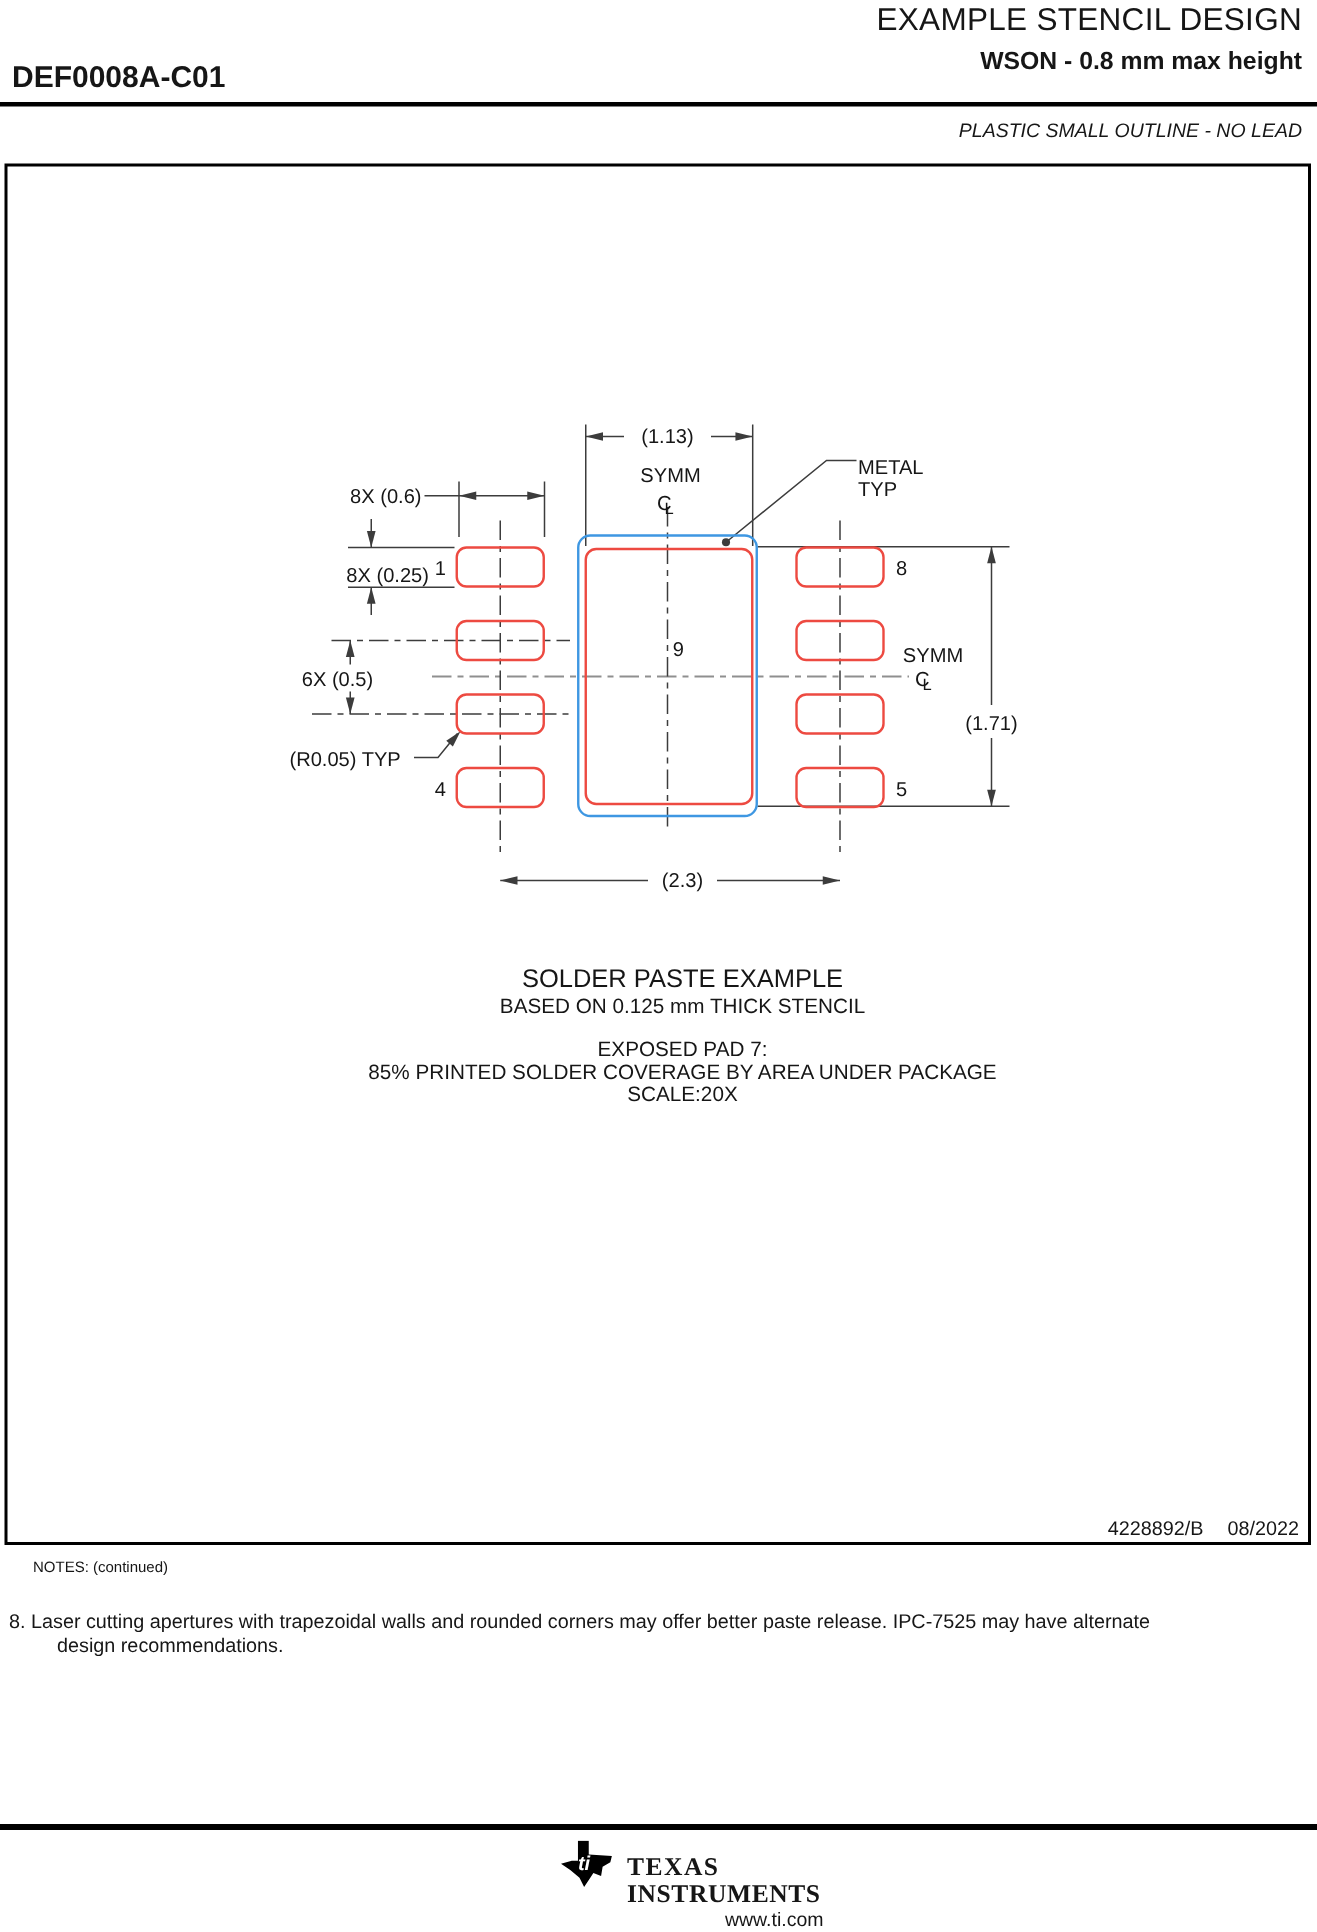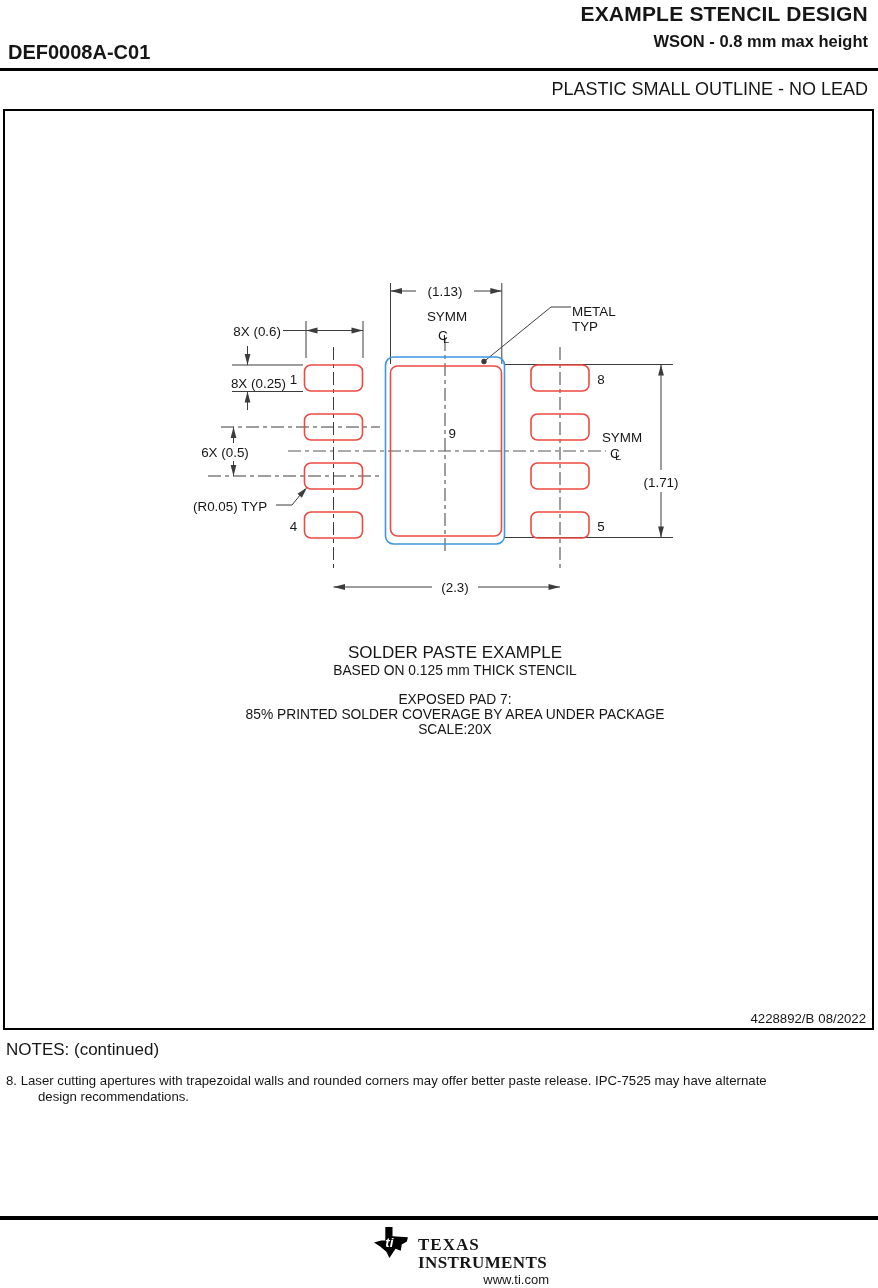--- a/index.html
+++ b/index.html
@@ -3,25 +3,25 @@
 <meta charset="utf-8">
 <style>
   html,body{margin:0;padding:0;}
   body{
     width:878px;height:1288px;position:relative;overflow:hidden;
     background:#ffffff;color:var(--c-text,#161616);
     font-family:"Liberation Sans",sans-serif;
   }
   .abs{position:absolute;}
   
-  #doc-title{top:2px;right:10px;font-size:21px;font-weight:bold;letter-spacing:.2px;}
+  #doc-title{top:2px;right:10px;font-size:21px;font-weight:normal;letter-spacing:.2px;}
   #part-number{top:41px;left:8px;font-size:20px;font-weight:bold;}
   #package-spec{top:32px;right:10px;font-size:16.5px;font-weight:bold;}
   #header-rule{top:68px;left:0;width:878px;height:3px;background:#000;}
-  #package-family{top:79px;right:10px;font-size:18px;}
+  #package-family{top:79px;right:10px;font-size:13px;font-style:italic;}
   
   #drawing-border{left:3px;top:109px;width:867px;height:917px;border:2px solid #000;}
   #drawing{left:0;top:0;width:878px;height:1288px;}
   #drawing text{font-family:"Liberation Sans",sans-serif;font-size:13.4px;fill:var(--c-text,#161616);}
   #drawing .cl-glyph-c{font-size:13.5px;}
   #drawing .cl-glyph-l{font-size:11px;}
   .centerline{stroke:var(--c-line,#3c3c3c);stroke-width:1;fill:none;stroke-dasharray:13 4 4 4;}
   .symmline{stroke:var(--c-symm,#8f8f8f);stroke-width:1.4;fill:none;stroke-dasharray:13 4 4 4;}
   .thinline{stroke:var(--c-line,#3c3c3c);stroke-width:1;fill:none;}
   .arrowfill{fill:var(--c-line,#3c3c3c);stroke:none;}
@@ -29,23 +29,23 @@
   .blueline{stroke:var(--c-blue,#3e97e2);stroke-width:1.6;fill:none;}
   
   .cap{left:16px;width:878px;text-align:center;white-space:nowrap;}
   #cap-title{top:643px;font-size:17px;}
   #cap-sub{top:663px;font-size:13.8px;}
   #cap-exposed{top:692px;font-size:13.8px;}
   #cap-coverage{top:707px;font-size:13.8px;}
   #cap-scale{top:722px;font-size:13.8px;}
   
   #doc-number-row{top:1011px;right:12px;font-size:13.2px;}
-  #doc-date{margin-left:4px;}
+  #doc-date{margin-left:16px;}
   
-  #notes-heading{top:1040px;left:6px;font-size:17px;}
+  #notes-heading{top:1040px;left:22px;font-size:10px;}
   #note8-line1{top:1073px;left:6px;font-size:13.2px;white-space:nowrap;text-align:center;}
   #note8-line2{top:1089px;left:38px;font-size:13.2px;text-align:right;}
   
   #footer-rule{top:1216px;left:0;width:878px;height:4px;background:#000;}
   #ti-logo{top:1226px;left:374px;width:190px;height:62px;}
   #ti-bug{left:0;top:1px;width:37px;height:31px;}
   #brand-top{left:44px;top:9px;font-family:"Liberation Serif",serif;font-weight:bold;font-size:17px;letter-spacing:1px;}
   #brand-bottom{left:44px;top:27px;font-family:"Liberation Serif",serif;font-weight:bold;font-size:17px;letter-spacing:.4px;}
   #website{left:5px;top:46px;width:170px;text-align:right;font-size:13px;}
 </style>

